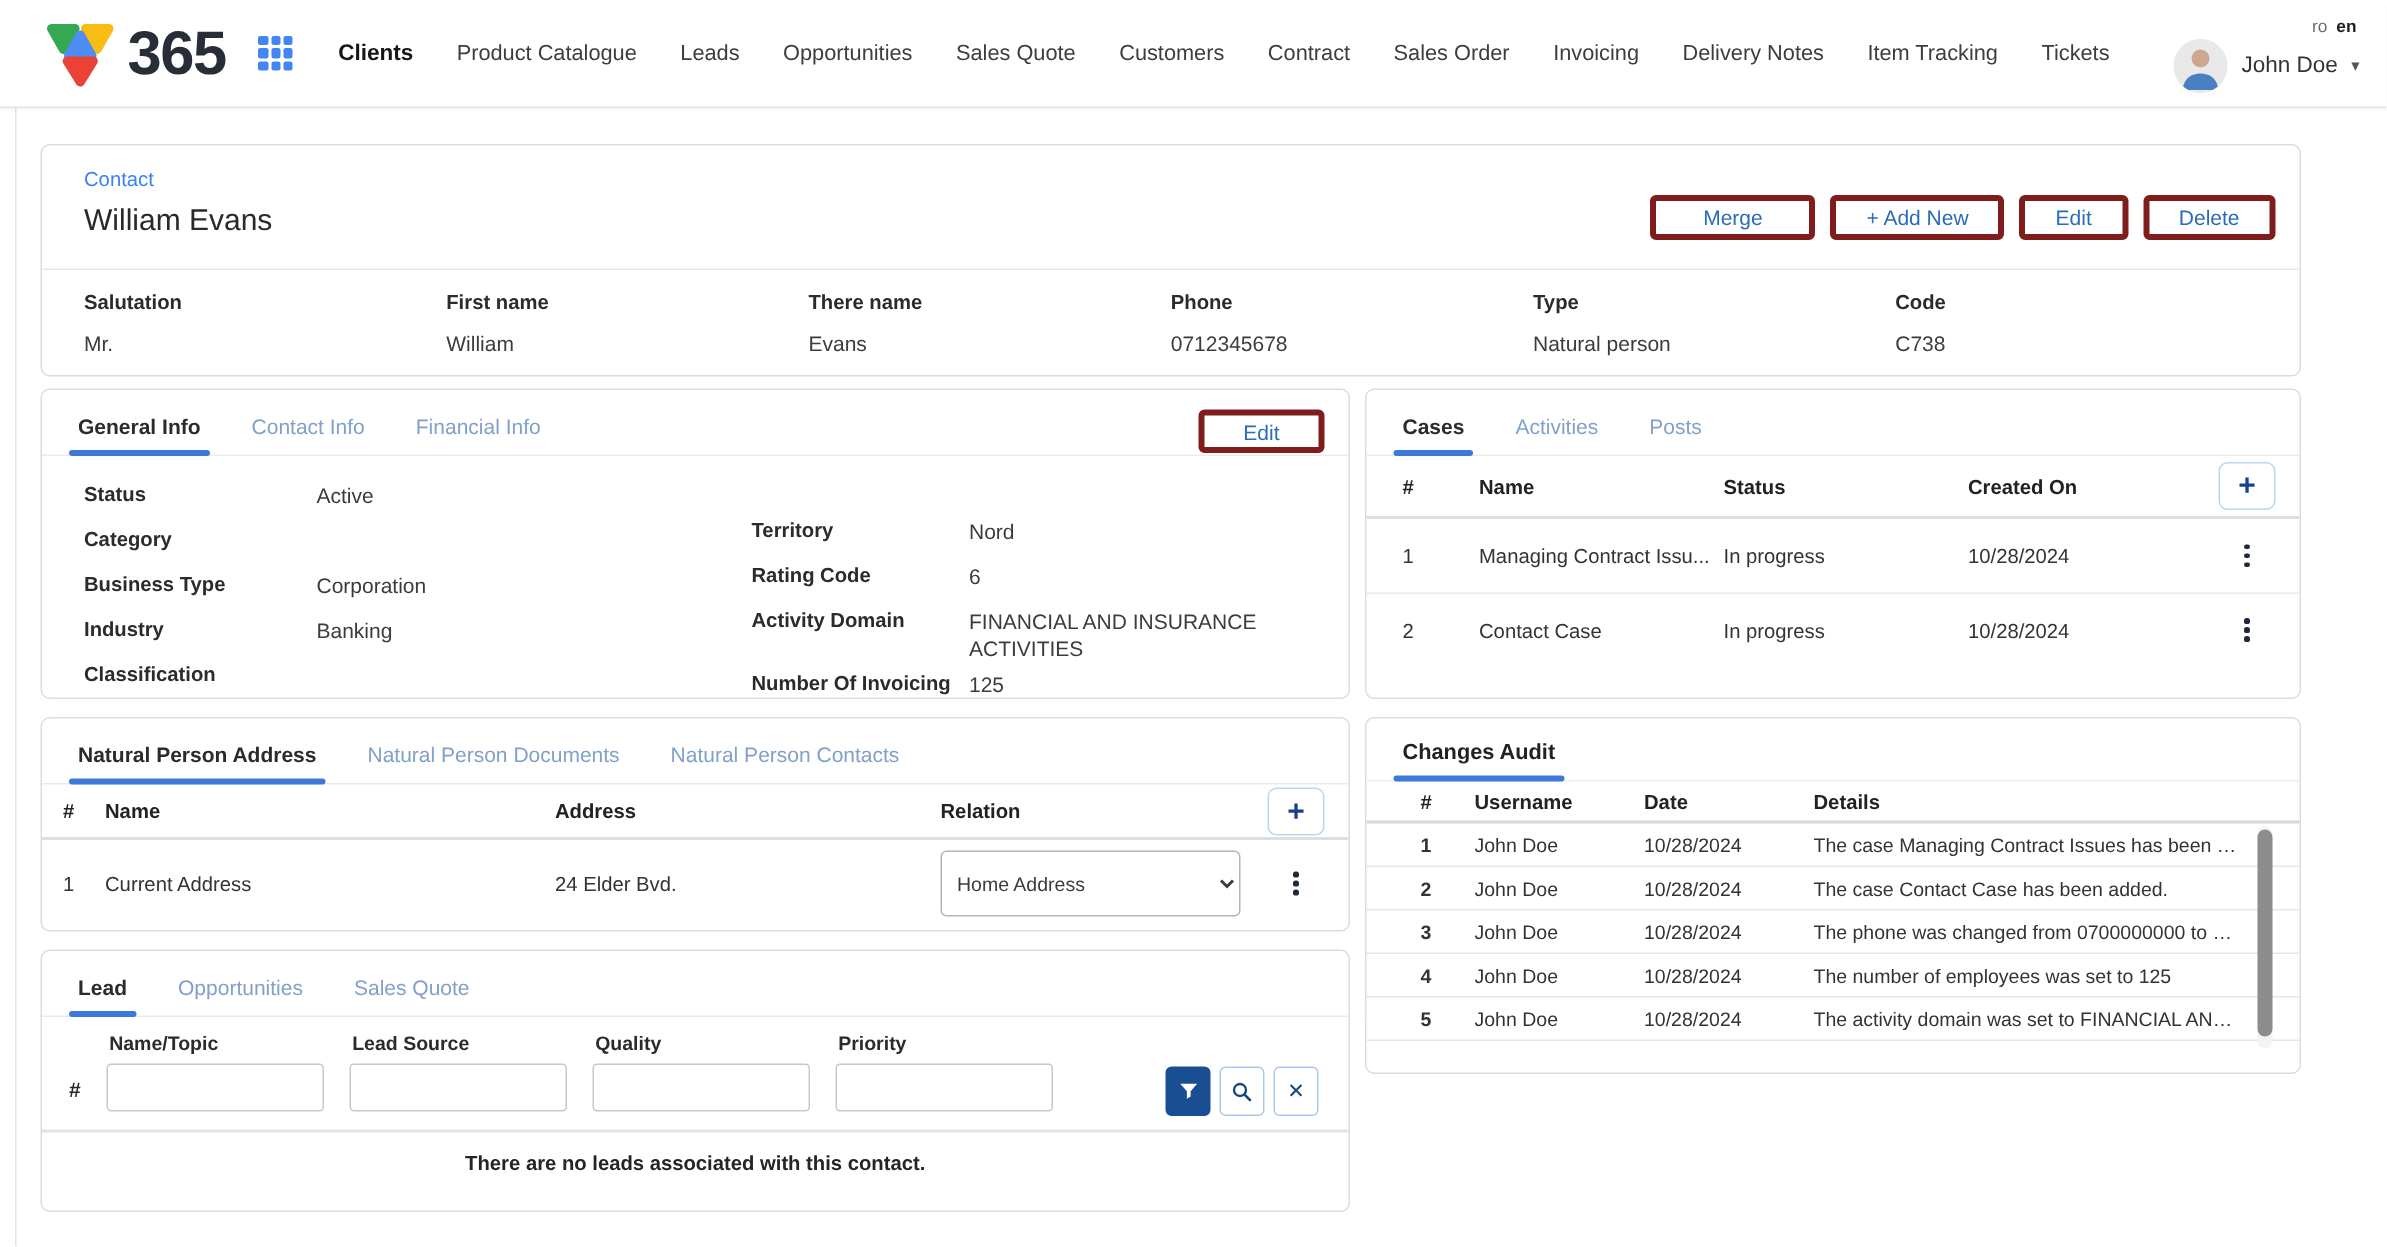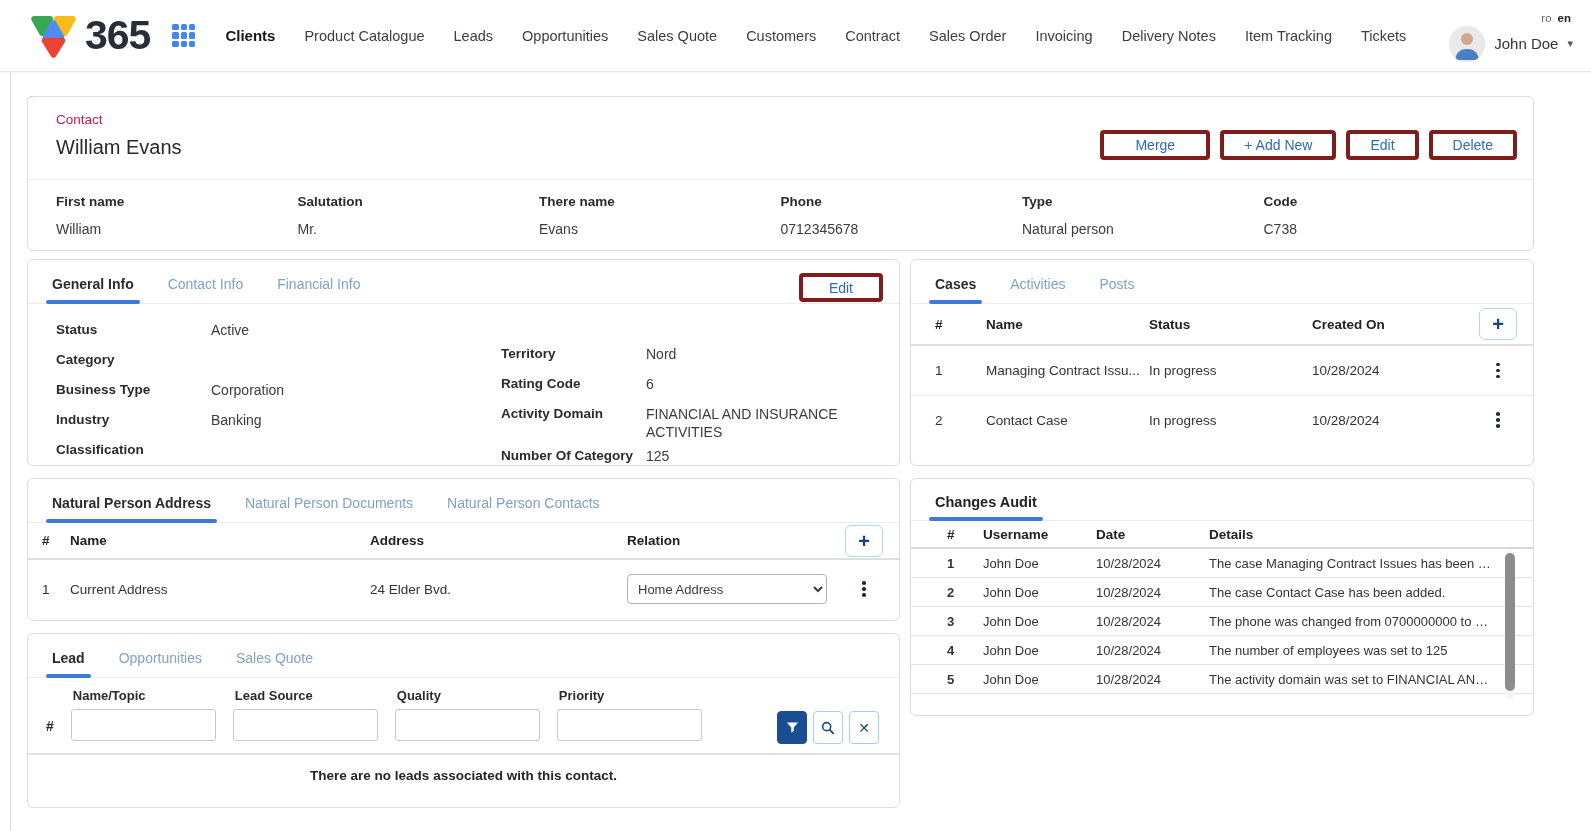--- a/index.html
+++ b/index.html
@@ -38,21 +38,21 @@
   
   .card{ position:absolute; background:#fff; border:1px solid #dcdcdc; border-radius:6px; }
   .card-contact{ top:96px; left:27px; width:1507px; height:155px; }
   .card-general{ top:259px; left:27px; width:873px; height:207px; }
   .card-cases{ top:259px; left:910px; width:624px; height:207px; }
   .card-address{ top:478px; left:27px; width:873px; height:143px; }
   .card-audit{ top:478px; left:910px; width:624px; height:238px; }
   .card-lead{ top:633px; left:27px; width:873px; height:175px; }
   
   .contact-head{ position:relative; height:83px; padding:15px 16px 0 28px; border-bottom:1px solid #e7e7e7; }
-  .entity-label{ font-size:13.5px; color:#be185d; }
+  .entity-label{ font-size:13.5px; color:#3b82f6; }
   .contact-name{ font-size:20px; color:#292929; margin-top:9px; }
   .contact-actions{ position:absolute; top:33px; right:16px; display:flex; gap:10px; }
   .btn-outline{ height:30px; padding:0 20px; background:#fff; border:4px solid #7f1d1d; border-radius:4px;
     color:#2b6cb8; font-size:14px; font-family:inherit; cursor:pointer; }
   .btn-merge{ min-width:110px; }
   .contact-fields{ display:grid; grid-template-columns:repeat(6,1fr); padding:14px 28px 0 28px; }
   .field .f-label{ font-size:13.5px; font-weight:700; color:#2b2b2b; }
   .field .f-value{ font-size:14px; color:#3c3c3c; margin-top:12px; }
   
   .tabs-wrap{ display:flex; gap:34px; padding:16px 24px 0 24px; border-bottom:1px solid #ebebeb; position:relative; }
@@ -82,21 +82,21 @@
   .cases-head{ height:42px; padding:0 16px 0 24px; border-bottom:2px solid #dedede; }
   .cases-row{ height:49px; padding:0 16px 0 24px; }
   .cases-row + .cases-row{ border-top:1px solid #eaeaea; }
   .c-num{ flex:0 0 51px; } .c-name{ flex:0 0 163px; } .c-status{ flex:0 0 163px; } .c-created{ flex:1; }
   .c-act{ flex:0 0 38px; display:flex; justify-content:center; }
   
   .addr-head{ height:37px; padding:0 16px 0 14px; border-bottom:2px solid #dedede; }
   .addr-row{ height:58px; padding:0 16px 0 14px; }
   .a-num{ flex:0 0 28px; } .a-name{ flex:0 0 300px; } .a-addr{ flex:0 0 257px; } .a-rel{ flex:1; }
   .a-act{ flex:0 0 38px; display:flex; justify-content:center; }
-  .rel-select{ width:200px; height:30px; border:1px solid #b4b4b4; border-radius:4px; font-size:13px;
+  .rel-select{ width:200px; height:44px; border:1px solid #b4b4b4; border-radius:4px; font-size:13px;
     color:#3c3c3c; padding:0 6px; background:#fff; font-family:inherit; }
   
   .audit-titlewrap{ padding:14px 24px 0 24px; border-bottom:1px solid #ebebeb; }
   .audit-title{ display:inline-block; font-size:14.5px; font-weight:700; color:#222;
     padding-bottom:10px; position:relative; }
   .audit-title::after{ content:""; position:absolute; left:-6px; right:-6px; bottom:-1px; height:4px;
     background:#3c79d9; border-radius:3px; }
   .audit-head{ height:28px; padding:0 40px 0 36px; border-bottom:2px solid #d8d8d8; font-size:13.5px; }
   .audit-row{ height:29px; padding:0 40px 0 36px; font-size:13px; border-bottom:1px solid #e5e5e5; }
   .u-num{ flex:0 0 36px; font-weight:700; } .audit-head .u-num{ font-weight:700; }
@@ -191,26 +191,26 @@
     <div class="contact-name">William Evans</div>
     <div class="contact-actions">
       <button class="btn-outline btn-merge">Merge</button>
       <button class="btn-outline">+ Add New</button>
       <button class="btn-outline">Edit</button>
       <button class="btn-outline">Delete</button>
     </div>
   </div>
   <div class="contact-fields">
     <div class="field">
+      <div class="f-label">Salutation</div>
+      <div class="f-value">Mr.</div>
+    </div>
+    <div class="field">
       <div class="f-label">First name</div>
       <div class="f-value">William</div>
-    </div>
-    <div class="field">
-      <div class="f-label">Salutation</div>
-      <div class="f-value">Mr.</div>
     </div>
     <div class="field">
       <div class="f-label">There name</div>
       <div class="f-value">Evans</div>
     </div>
     <div class="field">
       <div class="f-label">Phone</div>
       <div class="f-value">0712345678</div>
     </div>
     <div class="field">
@@ -260,21 +260,21 @@
       </div>
       <div class="gi-row">
         <span class="g-label">Rating Code</span>
         <span class="g-value">6</span>
       </div>
       <div class="gi-row">
         <span class="g-label">Activity Domain</span>
         <span class="g-value">FINANCIAL AND INSURANCE ACTIVITIES</span>
       </div>
       <div class="gi-row">
-        <span class="g-label">Number Of Category</span>
+        <span class="g-label">Number Of Invoicing</span>
         <span class="g-value">125</span>
       </div>
     </div>
   </div>
 </section>
 
 <section class="card card-cases">
   <div class="tabs-wrap">
     <span class="tab active">Cases</span>
     <span class="tab">Activities</span>

